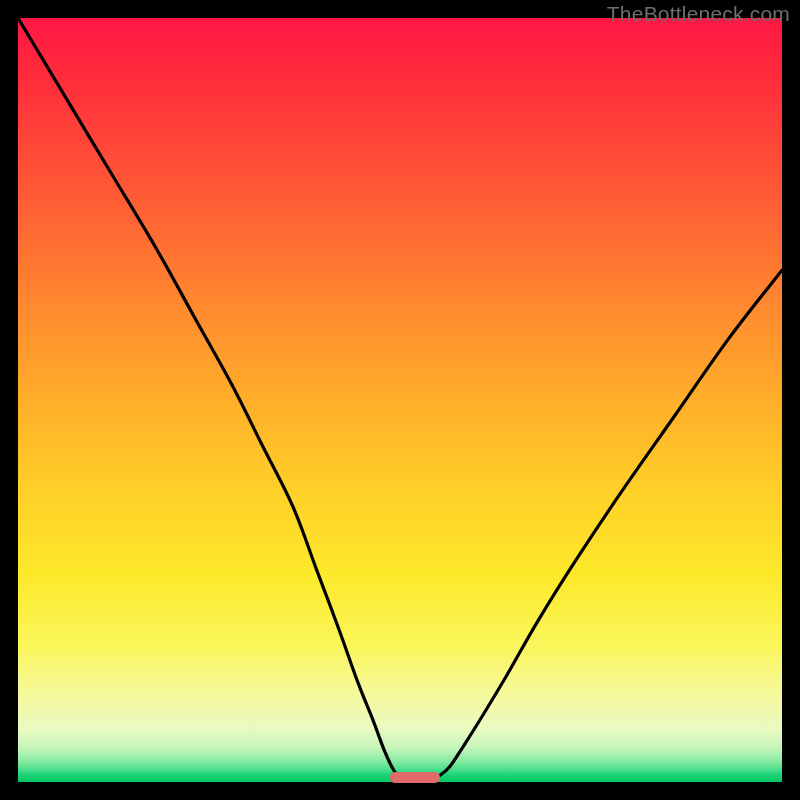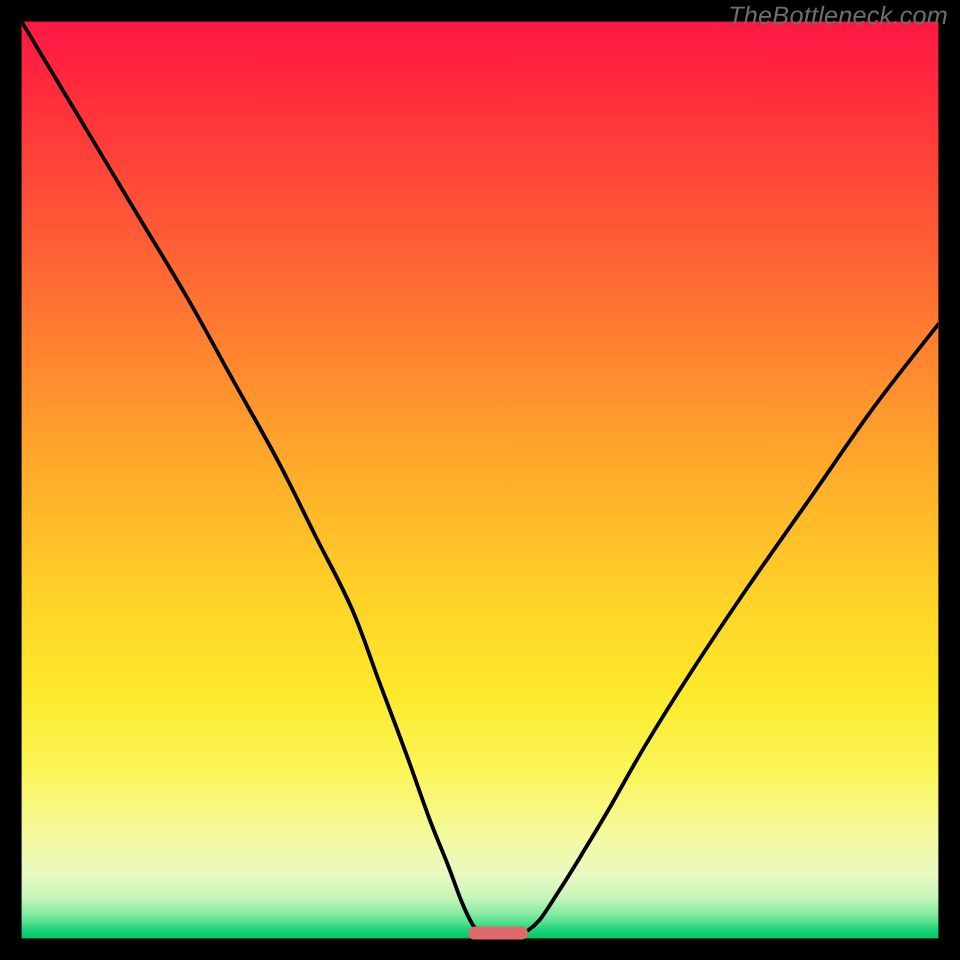--- a/index.html
+++ b/index.html
@@ -11,21 +11,20 @@
     overflow: hidden;
     font-family: Arial, Helvetica, sans-serif;
   }
   .frame {
     position: absolute;
     left: 0;
     top: 0;
     width: 800px;
     height: 800px;
     background: #000;
-    font-style: italic;
   }
   .plot {
     position: absolute;
     left: 18px;
     top: 18px;
     width: 764px;
     height: 764px;
     
     background: linear-gradient(
       to bottom,

